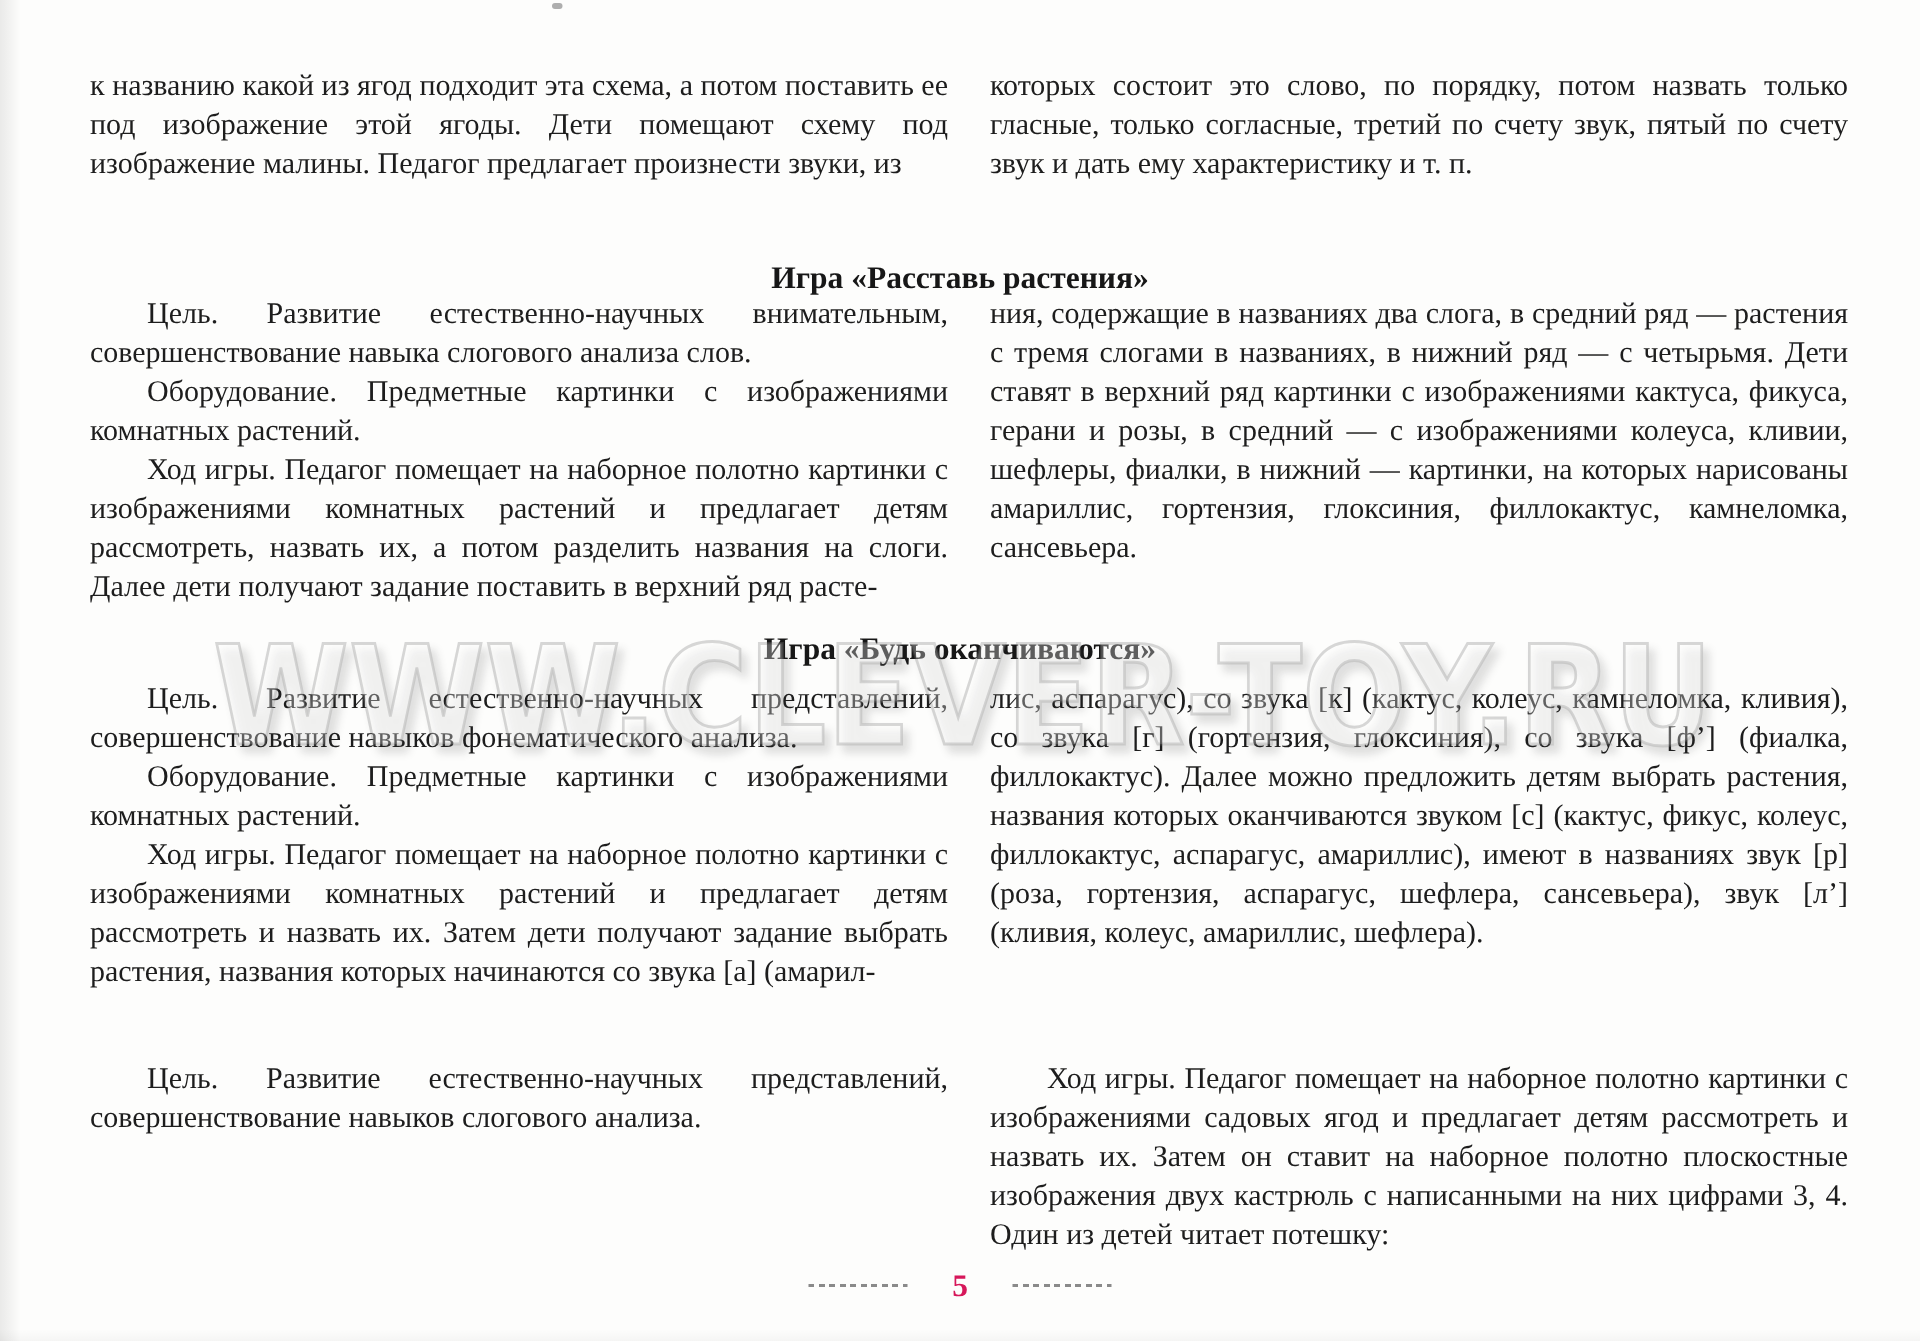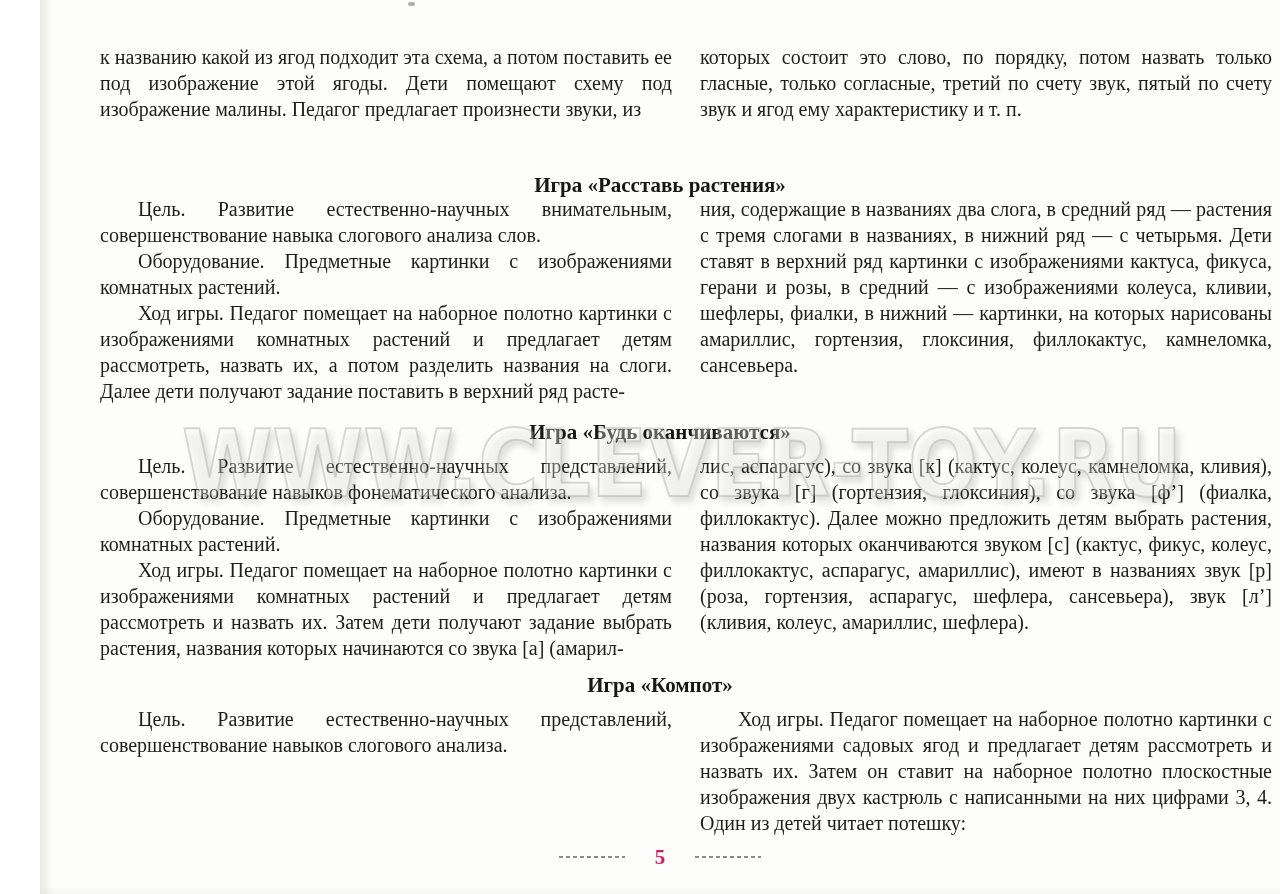--- a/index.html
+++ b/index.html
@@ -9,21 +9,20 @@
     font-family: "Liberation Serif", serif;
     color: #1d1d1d;
     position: relative;
     overflow: hidden;
   }
   .page {
     position: absolute; inset: 0;
     background: linear-gradient(90deg, rgba(0,0,0,0.08), rgba(0,0,0,0) 14px),
                 linear-gradient(0deg, rgba(0,0,0,0.03), rgba(0,0,0,0) 8px),
                 #fdfdfc;
-    margin-left: 40px;
   }
   .artifact {
     position: absolute; left: 368px; top: 2px;
     width: 7px; height: 4px; background: #9a9a9a; border-radius: 2px;
     opacity: 0.8;
   }
   .row {
     position: absolute; left: 60px; width: 1172px;
     display: flex; gap: 28px;
   }
@@ -83,21 +82,21 @@
 
 <div class="page">
 
   <div class="artifact"></div>
 
   <div class="row intro-row">
     <div class="col">
       <p class="frag">к названию какой из ягод подходит эта схема, а потом поставить ее под изображение этой ягоды. Дети помещают схему под изображение малины. Педагог предлагает произнести звуки, из</p>
     </div>
     <div class="col">
-      <p class="frag">которых состоит это слово, по порядку, потом назвать только гласные, только согласные, третий по счету звук, пятый по счету звук и ягод ему характеристику и т. п.</p>
+      <p class="frag">которых состоит это слово, по порядку, потом назвать только гласные, только согласные, третий по счету звук, пятый по счету звук и дать ему характеристику и т. п.</p>
     </div>
   </div>
 
   <h2 class="game-title title-1">Игра «Расставь растения»</h2>
   <div class="row row-1">
     <div class="col">
       <p class="para"><b class="lead">Цель.</b><span> Развитие естественно-научных внимательным, совершенствование навыка слогового анализа слов.</span></p>
       <p class="para"><b class="lead">Оборудование.</b><span> Предметные картинки с изображениями комнатных растений.</span></p>
       <p class="para"><b class="lead">Ход игры.</b><span> Педагог помещает на наборное полотно картинки с изображениями комнатных растений и предлагает детям рассмотреть, назвать их, а потом разделить названия на слоги. Далее дети получают задание поставить в верхний ряд расте-</span></p>
     </div>
@@ -111,21 +110,20 @@
     <div class="col">
       <p class="para"><b class="lead">Цель.</b><span> Развитие естественно-научных представлений, совершенствование навыков фонематического анализа.</span></p>
       <p class="para"><b class="lead">Оборудование.</b><span> Предметные картинки с изображениями комнатных растений.</span></p>
       <p class="para"><b class="lead">Ход игры.</b><span> Педагог помещает на наборное полотно картинки с изображениями комнатных растений и предлагает детям рассмотреть и назвать их. Затем дети получают задание выбрать растения, названия которых начинаются со звука [а] (амарил-</span></p>
     </div>
     <div class="col">
       <p class="frag">лис, аспарагус), со звука [к] (кактус, колеус, камнеломка, кливия), со звука [г] (гортензия, глоксиния), со звука [ф’] (фиалка, филлокактус). Далее можно предложить детям выбрать растения, названия которых оканчиваются звуком [с] (кактус, фикус, колеус, филлокактус, аспарагус, амариллис), имеют в названиях звук [р] (роза, гортензия, аспарагус, шефлера, сансевьера), звук [л’] (кливия, колеус, амариллис, шефлера).</p>
     </div>
   </div>
 
-  <h2 class="game-title title-3">Игра «Компот»</h2>
   <div class="row row-3">
     <div class="col">
       <p class="para"><b class="lead">Цель.</b><span> Развитие естественно-научных представлений, совершенствование навыков слогового анализа.</span></p>
     </div>
     <div class="col">
       <p class="para"><b class="lead">Ход игры.</b><span> Педагог помещает на наборное полотно картинки с изображениями садовых ягод и предлагает детям рассмотреть и назвать их. Затем он ставит на наборное полотно плоскостные изображения двух кастрюль с написанными на них цифрами 3, 4. Один из детей читает потешку:</span></p>
     </div>
   </div>
 
   <div class="watermark-wrap">

